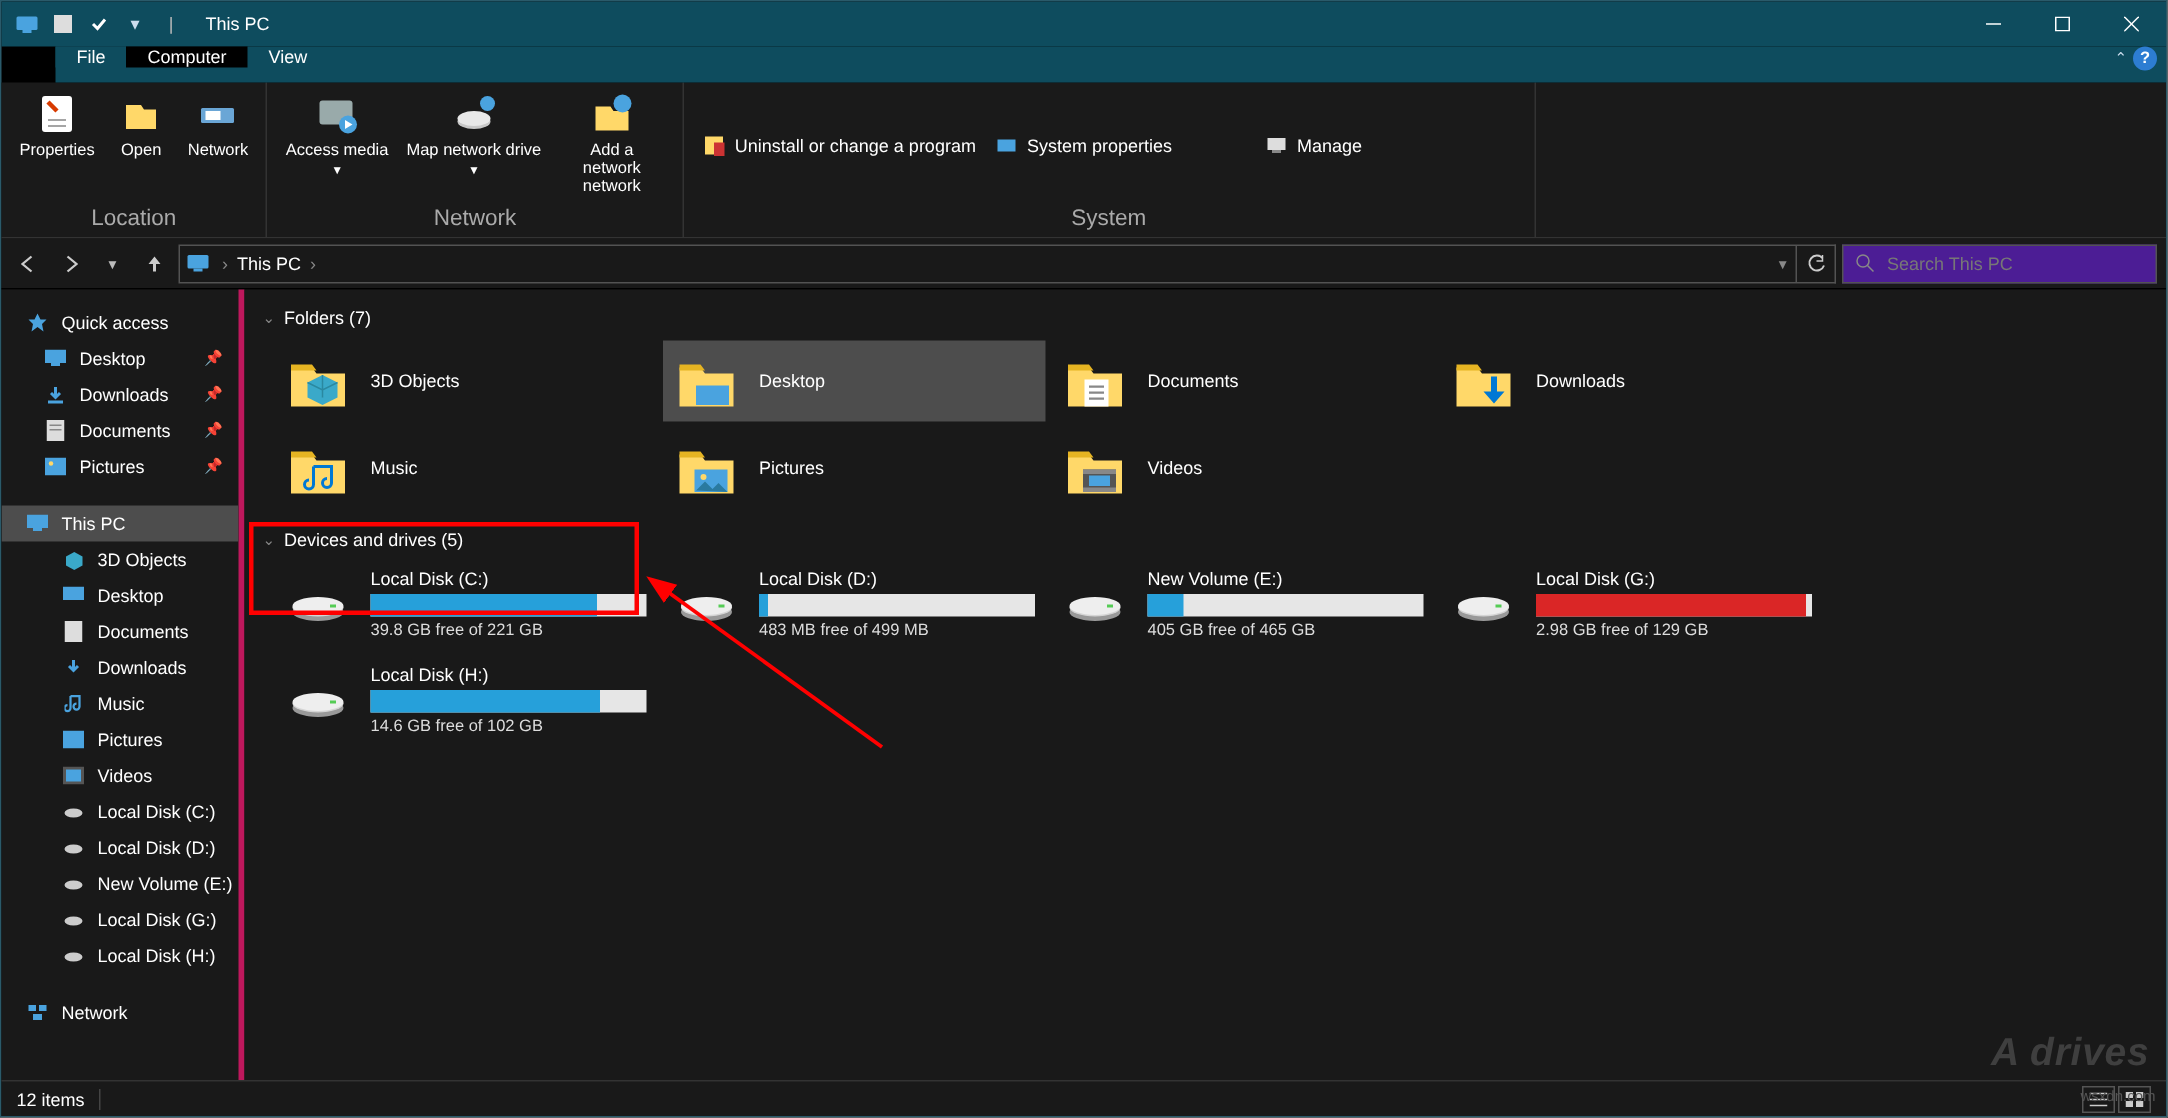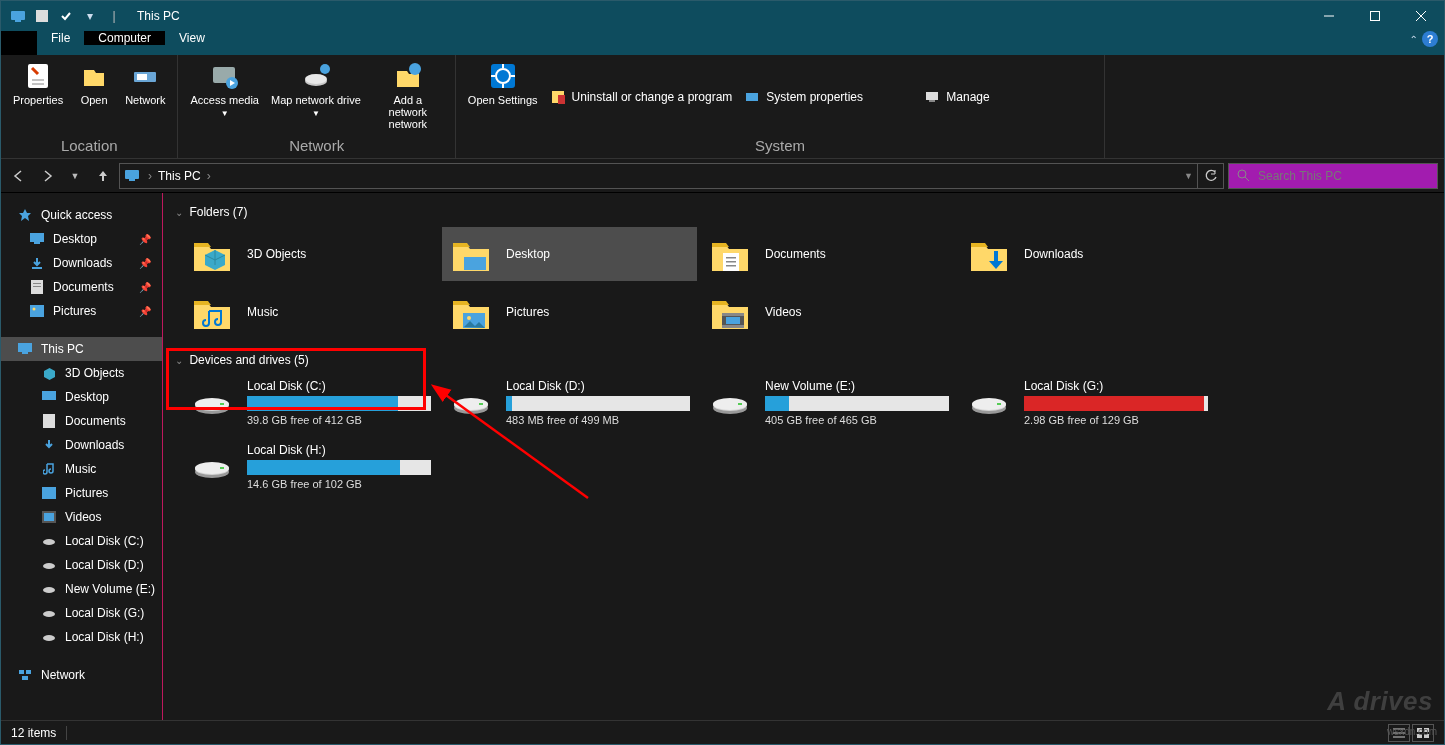--- a/index.html
+++ b/index.html
@@ -31,26 +31,26 @@
   .rsmall .sic { width:16px; height:16px; display:flex; align-items:center; justify-content:center; }
   .syscol { display:flex; flex-direction:row; justify-content:center; }
   
   .navbar { height:34px; background:#191919; display:flex; align-items:center; padding:0 6px; gap:4px; border-bottom:1px solid #000; }
   .navbtn { width:24px; height:24px; display:flex; align-items:center; justify-content:center; color:#bbb; }
   .addrwrap { flex:1; display:flex; align-items:center; gap:8px; }
   .addrbox { flex:1; height:26px; border:1px solid #535353; background:#191919; display:flex; align-items:center; padding:0 4px; gap:6px; }
   .addrbox .crumb { font-size:12px; }
   .addrbox .sep { color:#888; }
   .refresh { width:26px; height:26px; border:1px solid #535353; border-left:none; display:flex; align-items:center; justify-content:center; color:#ccc; }
-  .searchbox { width:210px; height:26px; border:1px solid #535353; background:#a21caf; display:flex; align-items:center; padding:0 8px; gap:8px; color:#888; }
+  .searchbox { width:210px; height:26px; border:1px solid #535353; background:#4c1d95; display:flex; align-items:center; padding:0 8px; gap:8px; color:#888; }
   .searchbox input { background:transparent; border:none; outline:none; color:#fff; font-size:12px; flex:1; }
   .searchbox input::placeholder { color:#777; }
   
   .body { flex:1; display:flex; min-height:0; }
-  .sidebar { width:162px; background:#191919; padding:10px 0; overflow:hidden; border-right:1px solid #be185d; }
+  .sidebar { width:162px; background:#191919; padding:10px 0; overflow:hidden; border-right:4px solid #be185d; }
   .sideitem { height:24px; display:flex; align-items:center; padding-left:28px; gap:8px; font-size:12px; position:relative; }
   .sideitem.sub { padding-left:40px; }
   .sideitem .pin { position:absolute; right:10px; color:#888; font-size:10px; }
   .sideitem.selected { background:#4d4d4d; }
   .sideitem.root { padding-left:16px; }
   .sidespace { height:14px; }
   .sideitem .sicn { width:16px; height:16px; display:flex; align-items:center; justify-content:center; flex-shrink:0; }
   
   .content { flex:1; background:#191919; padding:8px 10px; overflow:auto; position:relative; }
   .grouphead { display:flex; align-items:center; gap:6px; color:#ddd; margin:4px 0 8px 2px; font-size:13px; }
@@ -199,35 +199,20 @@
                 <circle cx="22" cy="8" r="6" fill="#4aa3df"></circle>
               </svg>
             </div>
           <span>Add a network network</span>
         </div>
       </div>
       <div class="glabel">Network</div>
     </div>
     <div class="rgroup">
       <div class="row">
-        <div class="rbtn">
-          <div class="ric">
-              <svg width="30" height="30">
-                <rect x="3" y="3" width="24" height="24" rx="3" fill="#0078d4"></rect>
-                <circle cx="15" cy="15" r="7" fill="none" stroke="#fff" stroke-width="2"></circle>
-                <g stroke="#fff" stroke-width="2">
-                  <line x1="15" y1="3" x2="15" y2="7"></line>
-                  <line x1="15" y1="23" x2="15" y2="27"></line>
-                  <line x1="3" y1="15" x2="7" y2="15"></line>
-                  <line x1="23" y1="15" x2="27" y2="15"></line>
-                </g>
-              </svg>
-            </div>
-          <span>Open Settings</span>
-        </div>
         <div class="syscol">
           <div class="rsmall">
               <div class="sic">
                 <svg width="16" height="16">
                   <rect x="2" y="2" width="12" height="12" fill="#ffd869"></rect>
                   <rect x="8" y="6" width="7" height="9" fill="#c33"></rect>
                 </svg>
               </div>
               <span>Uninstall or change a program</span>
             </div>
@@ -558,21 +543,21 @@
                 <ellipse cx="20" cy="17" rx="17" ry="6" fill="#d5d5d5"></ellipse>
                 <ellipse cx="20" cy="16" rx="17" ry="6" fill="#eee"></ellipse>
                 <rect x="28" y="15" width="4" height="2" fill="#5c5"></rect>
               </svg>
             </div>
             <div class="dinfo">
               <div class="dname">Local Disk (C:)</div>
               <div class="dbar">
                 <div class="fill" style="width:82%"></div>
               </div>
-              <div class="dfree">39.8 GB free of 412 GB</div>
+              <div class="dfree">39.8 GB free of 221 GB</div>
             </div>
           </div>
           <div class="driveitem">
             <div class="dic">
               <svg width="40" height="28">
                 <ellipse cx="20" cy="20" rx="17" ry="6" fill="#999"></ellipse>
                 <ellipse cx="20" cy="17" rx="17" ry="6" fill="#d5d5d5"></ellipse>
                 <ellipse cx="20" cy="16" rx="17" ry="6" fill="#eee"></ellipse>
                 <rect x="28" y="15" width="4" height="2" fill="#5c5"></rect>
               </svg>

